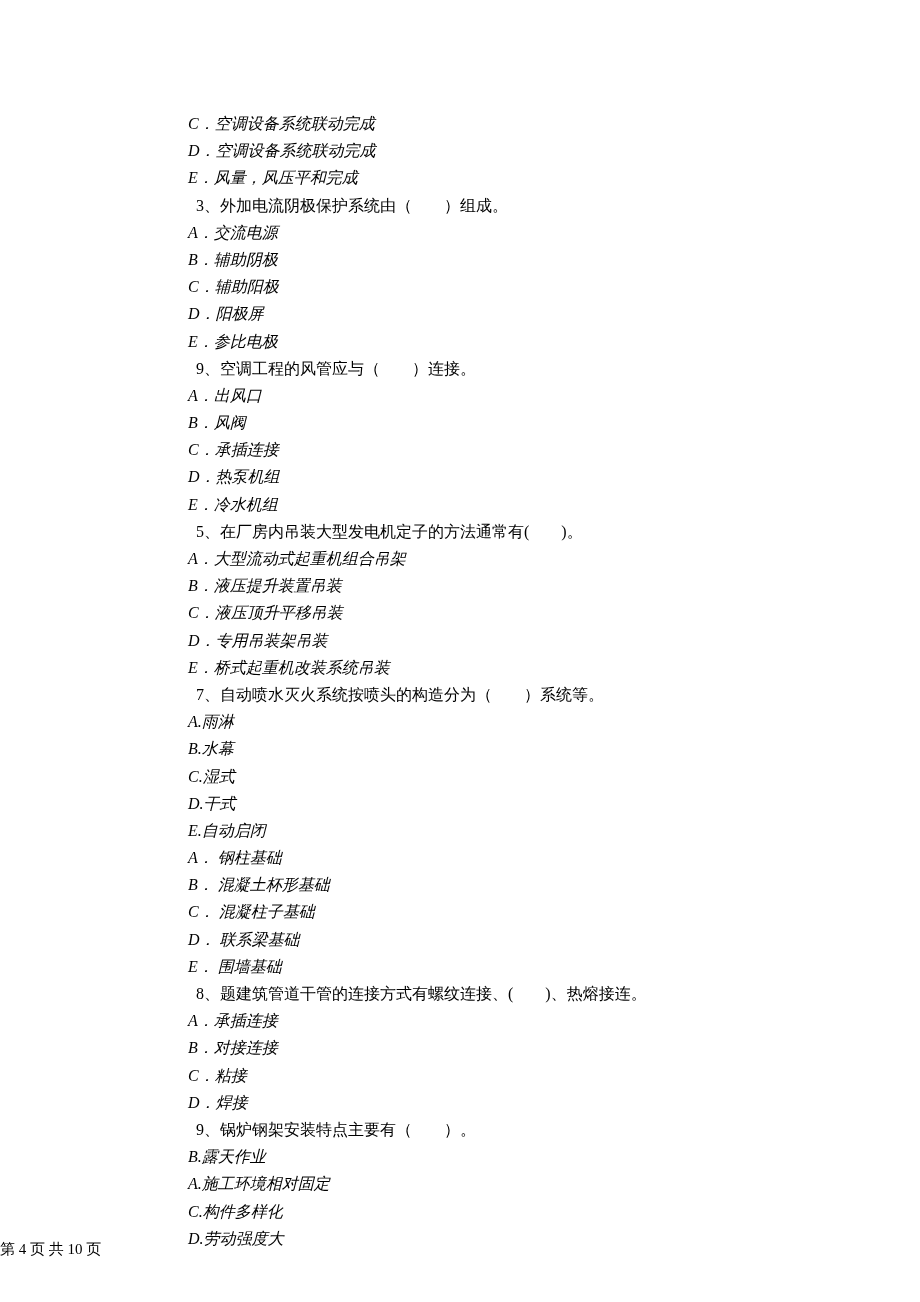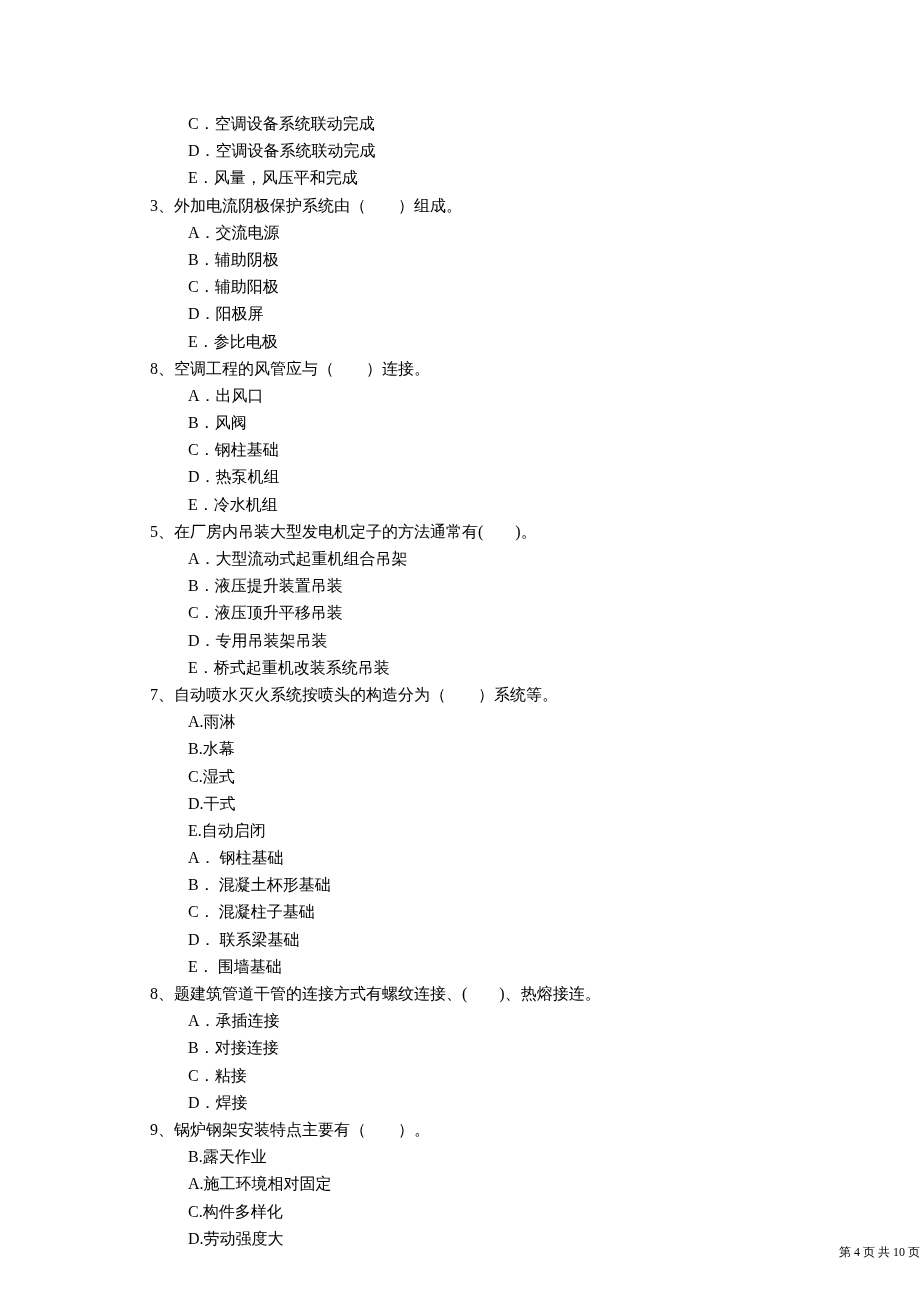--- a/index.html
+++ b/index.html
@@ -17,34 +17,36 @@
   .page {
     box-sizing: border-box;
     padding-top: 110px;
     padding-left: 150px;
     padding-right: 100px;
     min-height: 1302px;
     position: relative;
   }
   .option-block {
     padding-left: 38px;
+    font-style: italic;
   }
   .option-line {
     white-space: pre;
   }
   .question-line {
     white-space: pre;
+    margin-left: 46px;
   }
   .footer {
     position: absolute;
     bottom: 40px;
     left: 0;
     width: 920px;
-    text-align: right;
-    font-size: 12px;
+    text-align: left;
+    font-size: 15px;
   }
 </style>
 </head>
 <body>
 
 <div class="page">
 
   <div class="option-block">
     <div class="option-line">C．空调设备系统联动完成</div>
     <div class="option-line">D．空调设备系统联动完成</div>
@@ -56,25 +58,25 @@
     <div class="option-block">
       <div class="option-line">A．交流电源</div>
       <div class="option-line">B．辅助阴极</div>
       <div class="option-line">C．辅助阳极</div>
       <div class="option-line">D．阳极屏</div>
       <div class="option-line">E．参比电极</div>
     </div>
   </div>
 
   <div>
-    <div class="question-line">8、空调工程的风管应与（　　）连接。</div>
+    <div class="question-line">9、空调工程的风管应与（　　）连接。</div>
     <div class="option-block">
       <div class="option-line">A．出风口</div>
       <div class="option-line">B．风阀</div>
-      <div class="option-line">C．钢柱基础</div>
+      <div class="option-line">C．承插连接</div>
       <div class="option-line">D．热泵机组</div>
       <div class="option-line">E．冷水机组</div>
     </div>
   </div>
 
   <div>
     <div class="question-line">5、在厂房内吊装大型发电机定子的方法通常有(　　)。</div>
     <div class="option-block">
       <div class="option-line">A．大型流动式起重机组合吊架</div>
       <div class="option-line">B．液压提升装置吊装</div>

